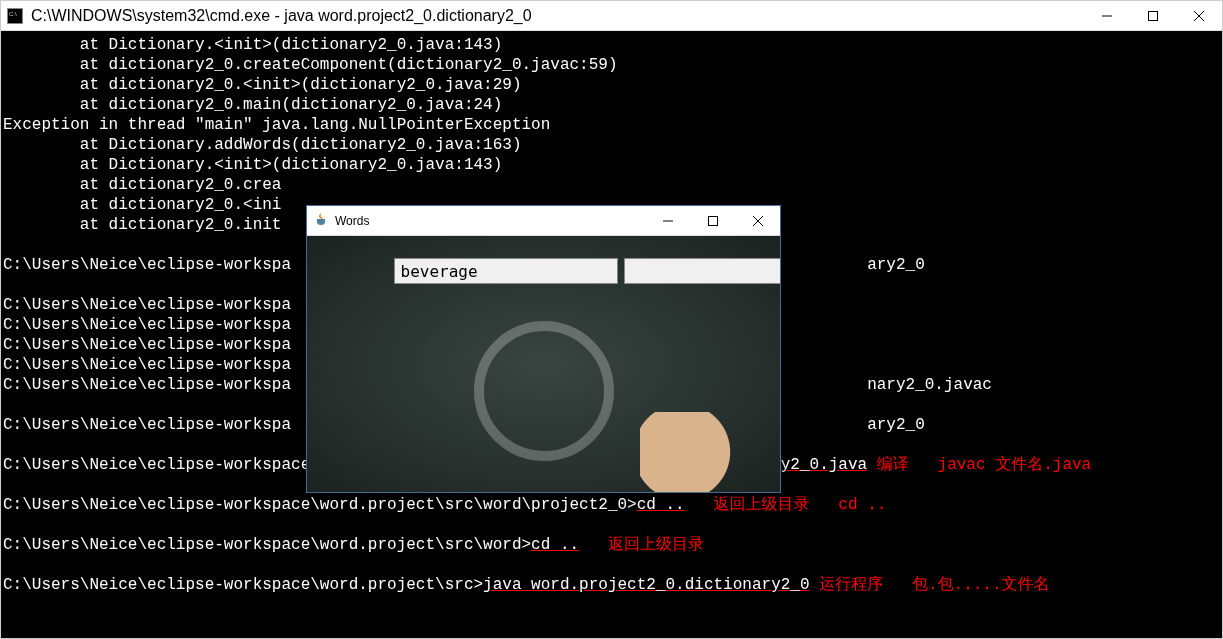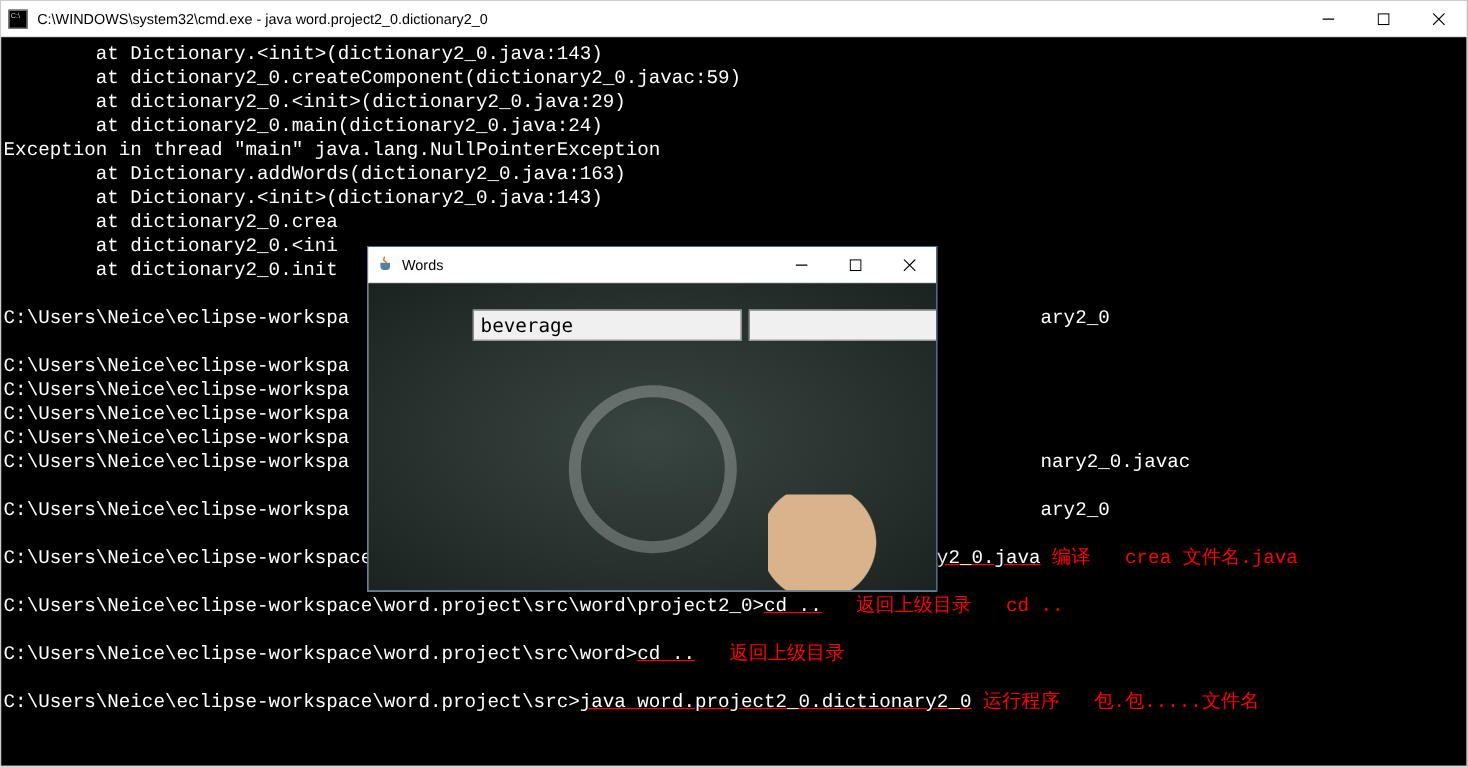--- a/index.html
+++ b/index.html
@@ -3,21 +3,21 @@
 <meta charset="utf-8">
 <style>
   * { margin: 0; padding: 0; box-sizing: border-box; }
   body { width: 1223px; height: 639px; font-family: "Segoe UI", "Microsoft YaHei", sans-serif; background: #fff; overflow: hidden; position: relative; }
 
   
   .console-window { width: 1223px; height: 639px; border: 1px solid #ccc; background: #fff; display: flex; flex-direction: column; }
   .console-titlebar { height: 30px; background: #fff; display: flex; align-items: center; padding-left: 6px; border-bottom: 1px solid #e0e0e0; }
   .console-titleicon { width: 16px; height: 16px; background: #000; border: 1px solid #888; margin-right: 8px; position: relative; }
   .console-titleicon::after { content: "C:\\"; color: #ccc; font-size: 6px; position: absolute; top: 2px; left: 1px; }
-  .console-title { font-size: 12px; color: #000; flex: 1; }
+  .console-title { font-size: 16px; color: #000; flex: 1; }
   .console-controls { display: flex; height: 100%; }
   .console-ctl { width: 46px; height: 100%; display: flex; align-items: center; justify-content: center; color: #000; }
 
   .console-body { flex: 1; background: #000; color: #fff; font-family: "SimSun","NSimSun","Courier New",monospace; font-size: 16px; line-height: 20px; padding: 4px 2px 2px 2px; white-space: pre; overflow: hidden; position: relative; }
   .prompt { color: #fff; }
   .red { color: #ff0000; }
   .underline { text-decoration: underline; text-decoration-color: #ff0000; }
 
   
   .java-window { position: absolute; top: 185px; left: 306px; width: 475px; height: 288px; border: 1px solid #4a6a90; background: #fff; box-shadow: 2px 2px 6px rgba(0,0,0,.3); display: flex; flex-direction: column; margin-top: 20px; }
@@ -84,21 +84,21 @@
 <span>C:\Users\Neice\eclipse-workspa</span>                                                            <span>ary2_0</span>
 <span></span>
 <span>C:\Users\Neice\eclipse-workspa</span>
 <span>C:\Users\Neice\eclipse-workspa</span>
 <span>C:\Users\Neice\eclipse-workspa</span>
 <span>C:\Users\Neice\eclipse-workspa</span>
 <span>C:\Users\Neice\eclipse-workspa</span>                                                            <span>nary2_0.javac</span>
 <span></span>
 <span>C:\Users\Neice\eclipse-workspa</span>                                                            <span>ary2_0</span>
 
-<span class="prompt">C:\Users\Neice\eclipse-workspace\word.project\src\word\project2_0&gt;</span><span class="underline">javac dictionary2_0.java</span> <span class="red">编译</span>   <span class="red">crea 文件名.java</span>
+<span class="prompt">C:\Users\Neice\eclipse-workspace\word.project\src\word\project2_0&gt;</span><span class="underline">javac dictionary2_0.java</span> <span class="red">编译</span>   <span class="red">javac 文件名.java</span>
 
 <span class="prompt">C:\Users\Neice\eclipse-workspace\word.project\src\word\project2_0&gt;</span><span class="underline">cd ..</span>   <span class="red">返回上级目录</span>   <span class="red">cd ..</span>
 
 <span class="prompt">C:\Users\Neice\eclipse-workspace\word.project\src\word&gt;</span><span class="underline">cd ..</span>   <span class="red">返回上级目录</span>
 
 <span class="prompt">C:\Users\Neice\eclipse-workspace\word.project\src&gt;</span><span class="underline">java word.project2_0.dictionary2_0</span> <span class="red">运行程序</span>   <span class="red">包.包.....文件名</span></div>
 </div>
 
 <div class="java-window">
   <div class="java-titlebar">

